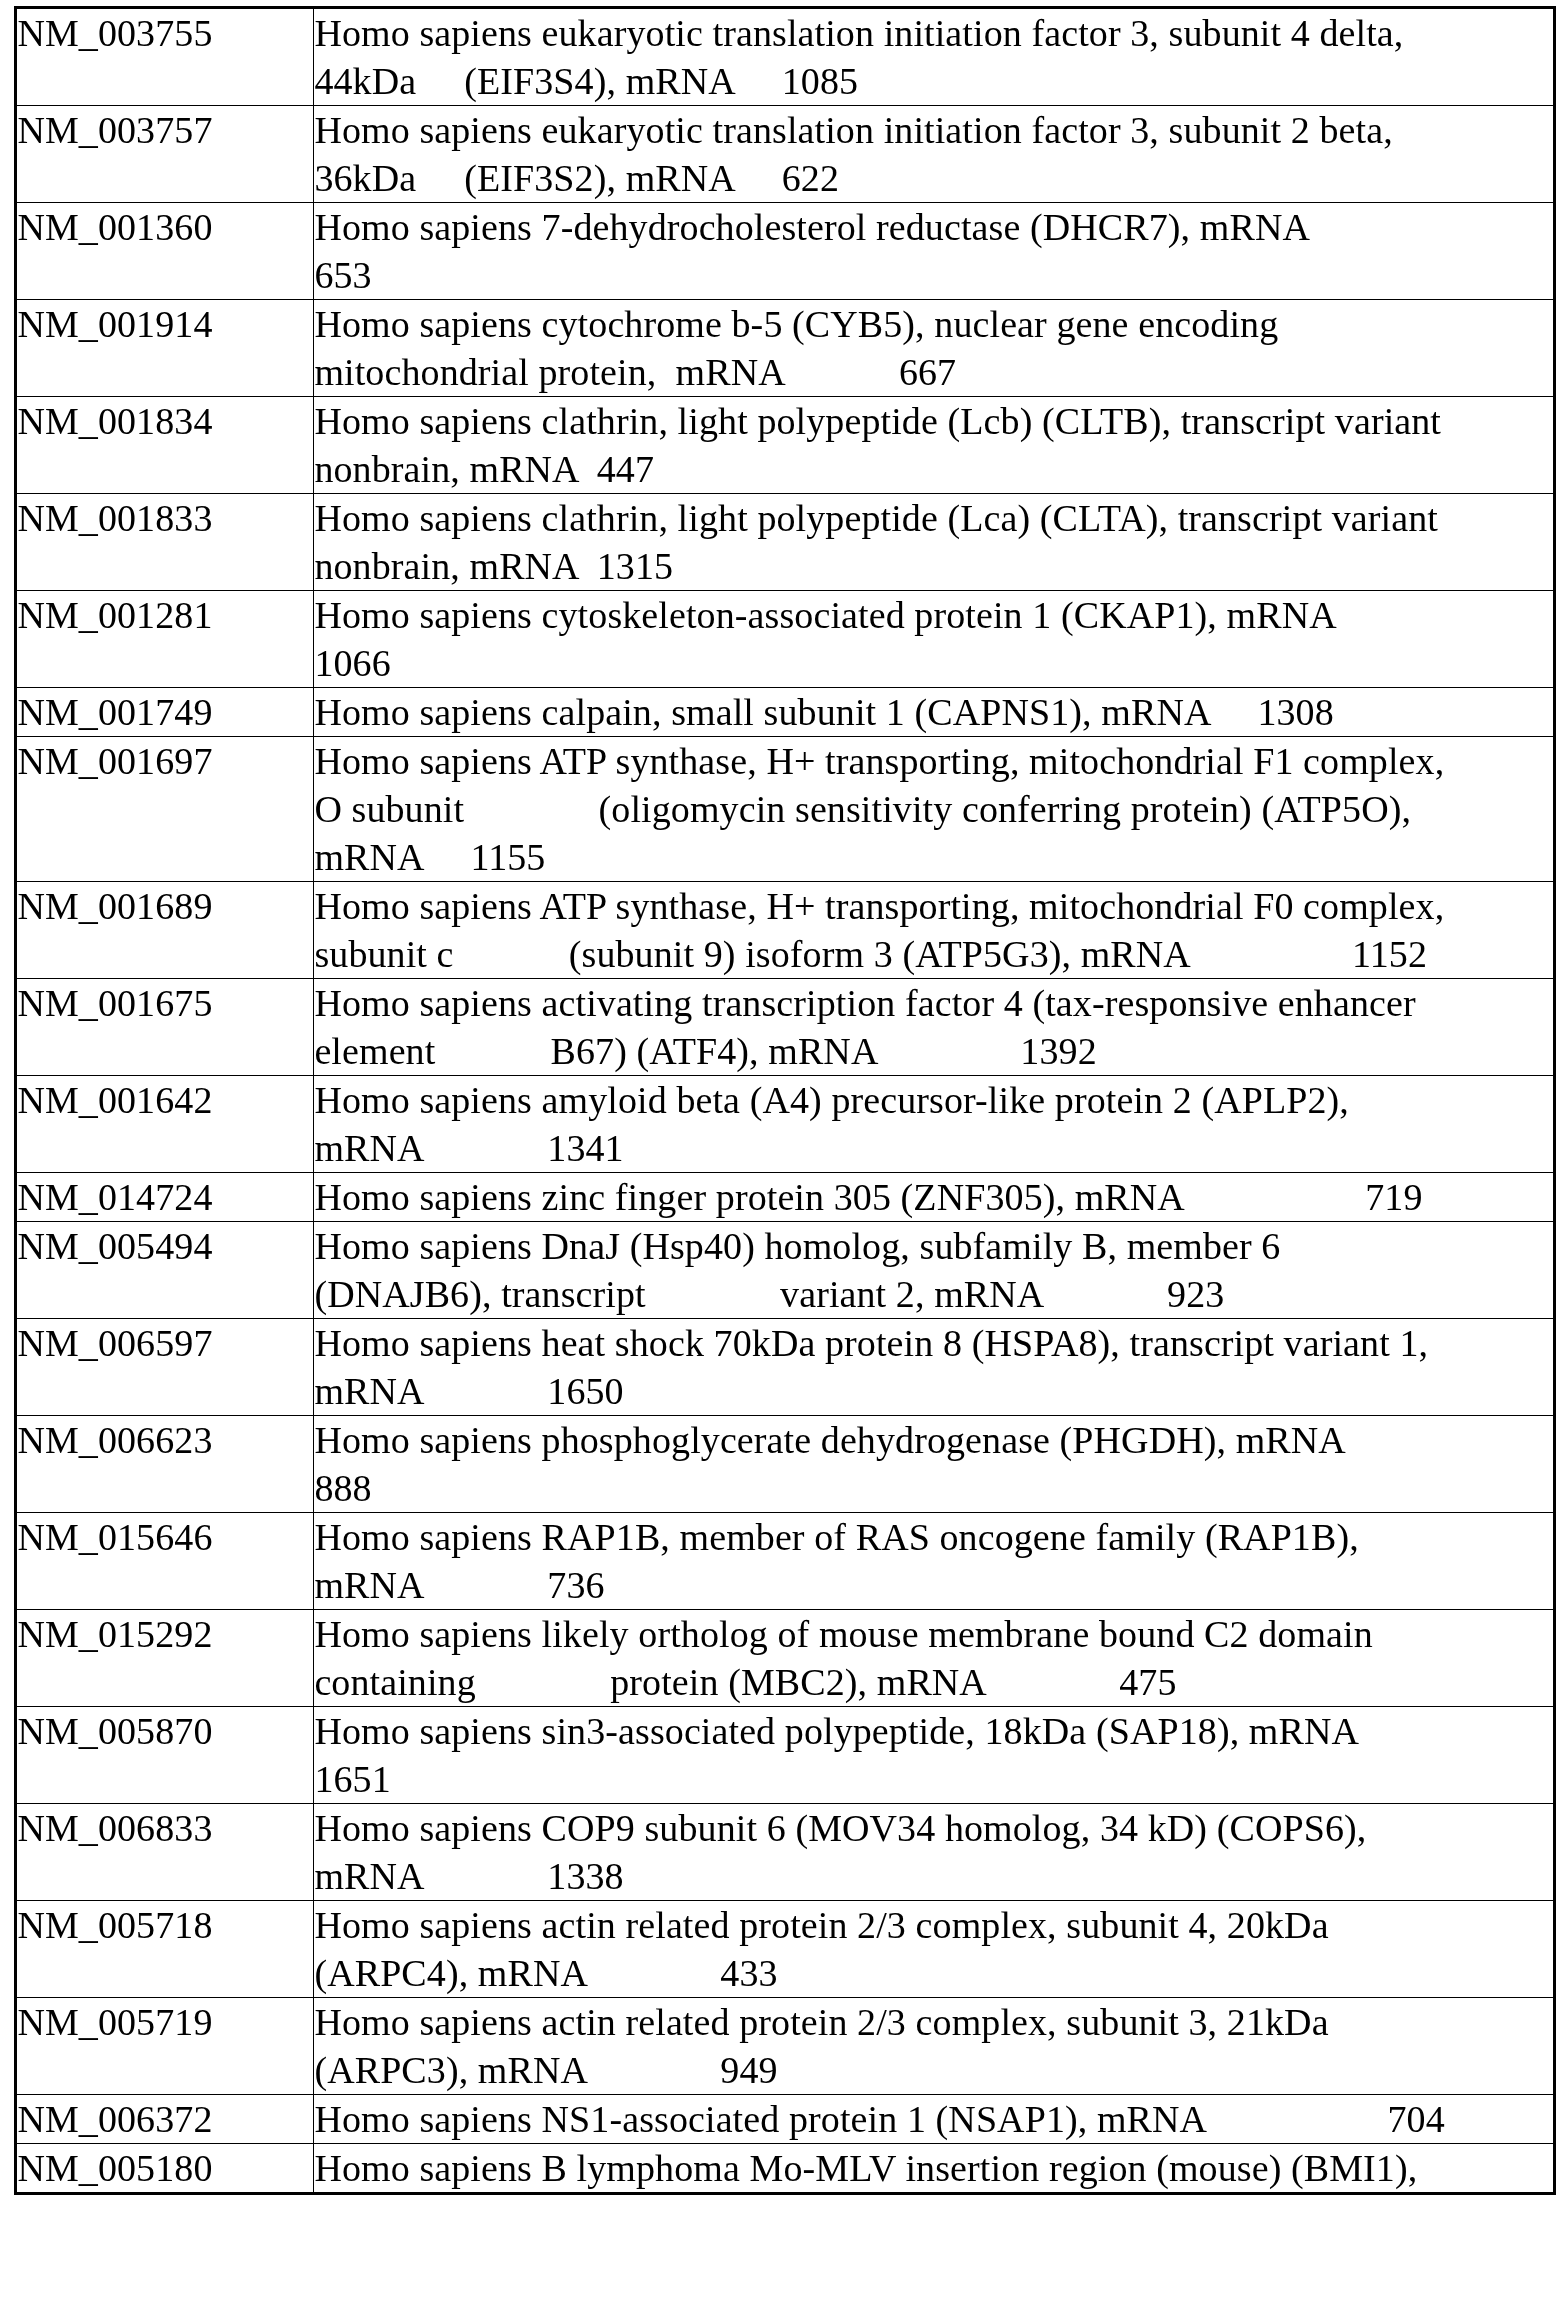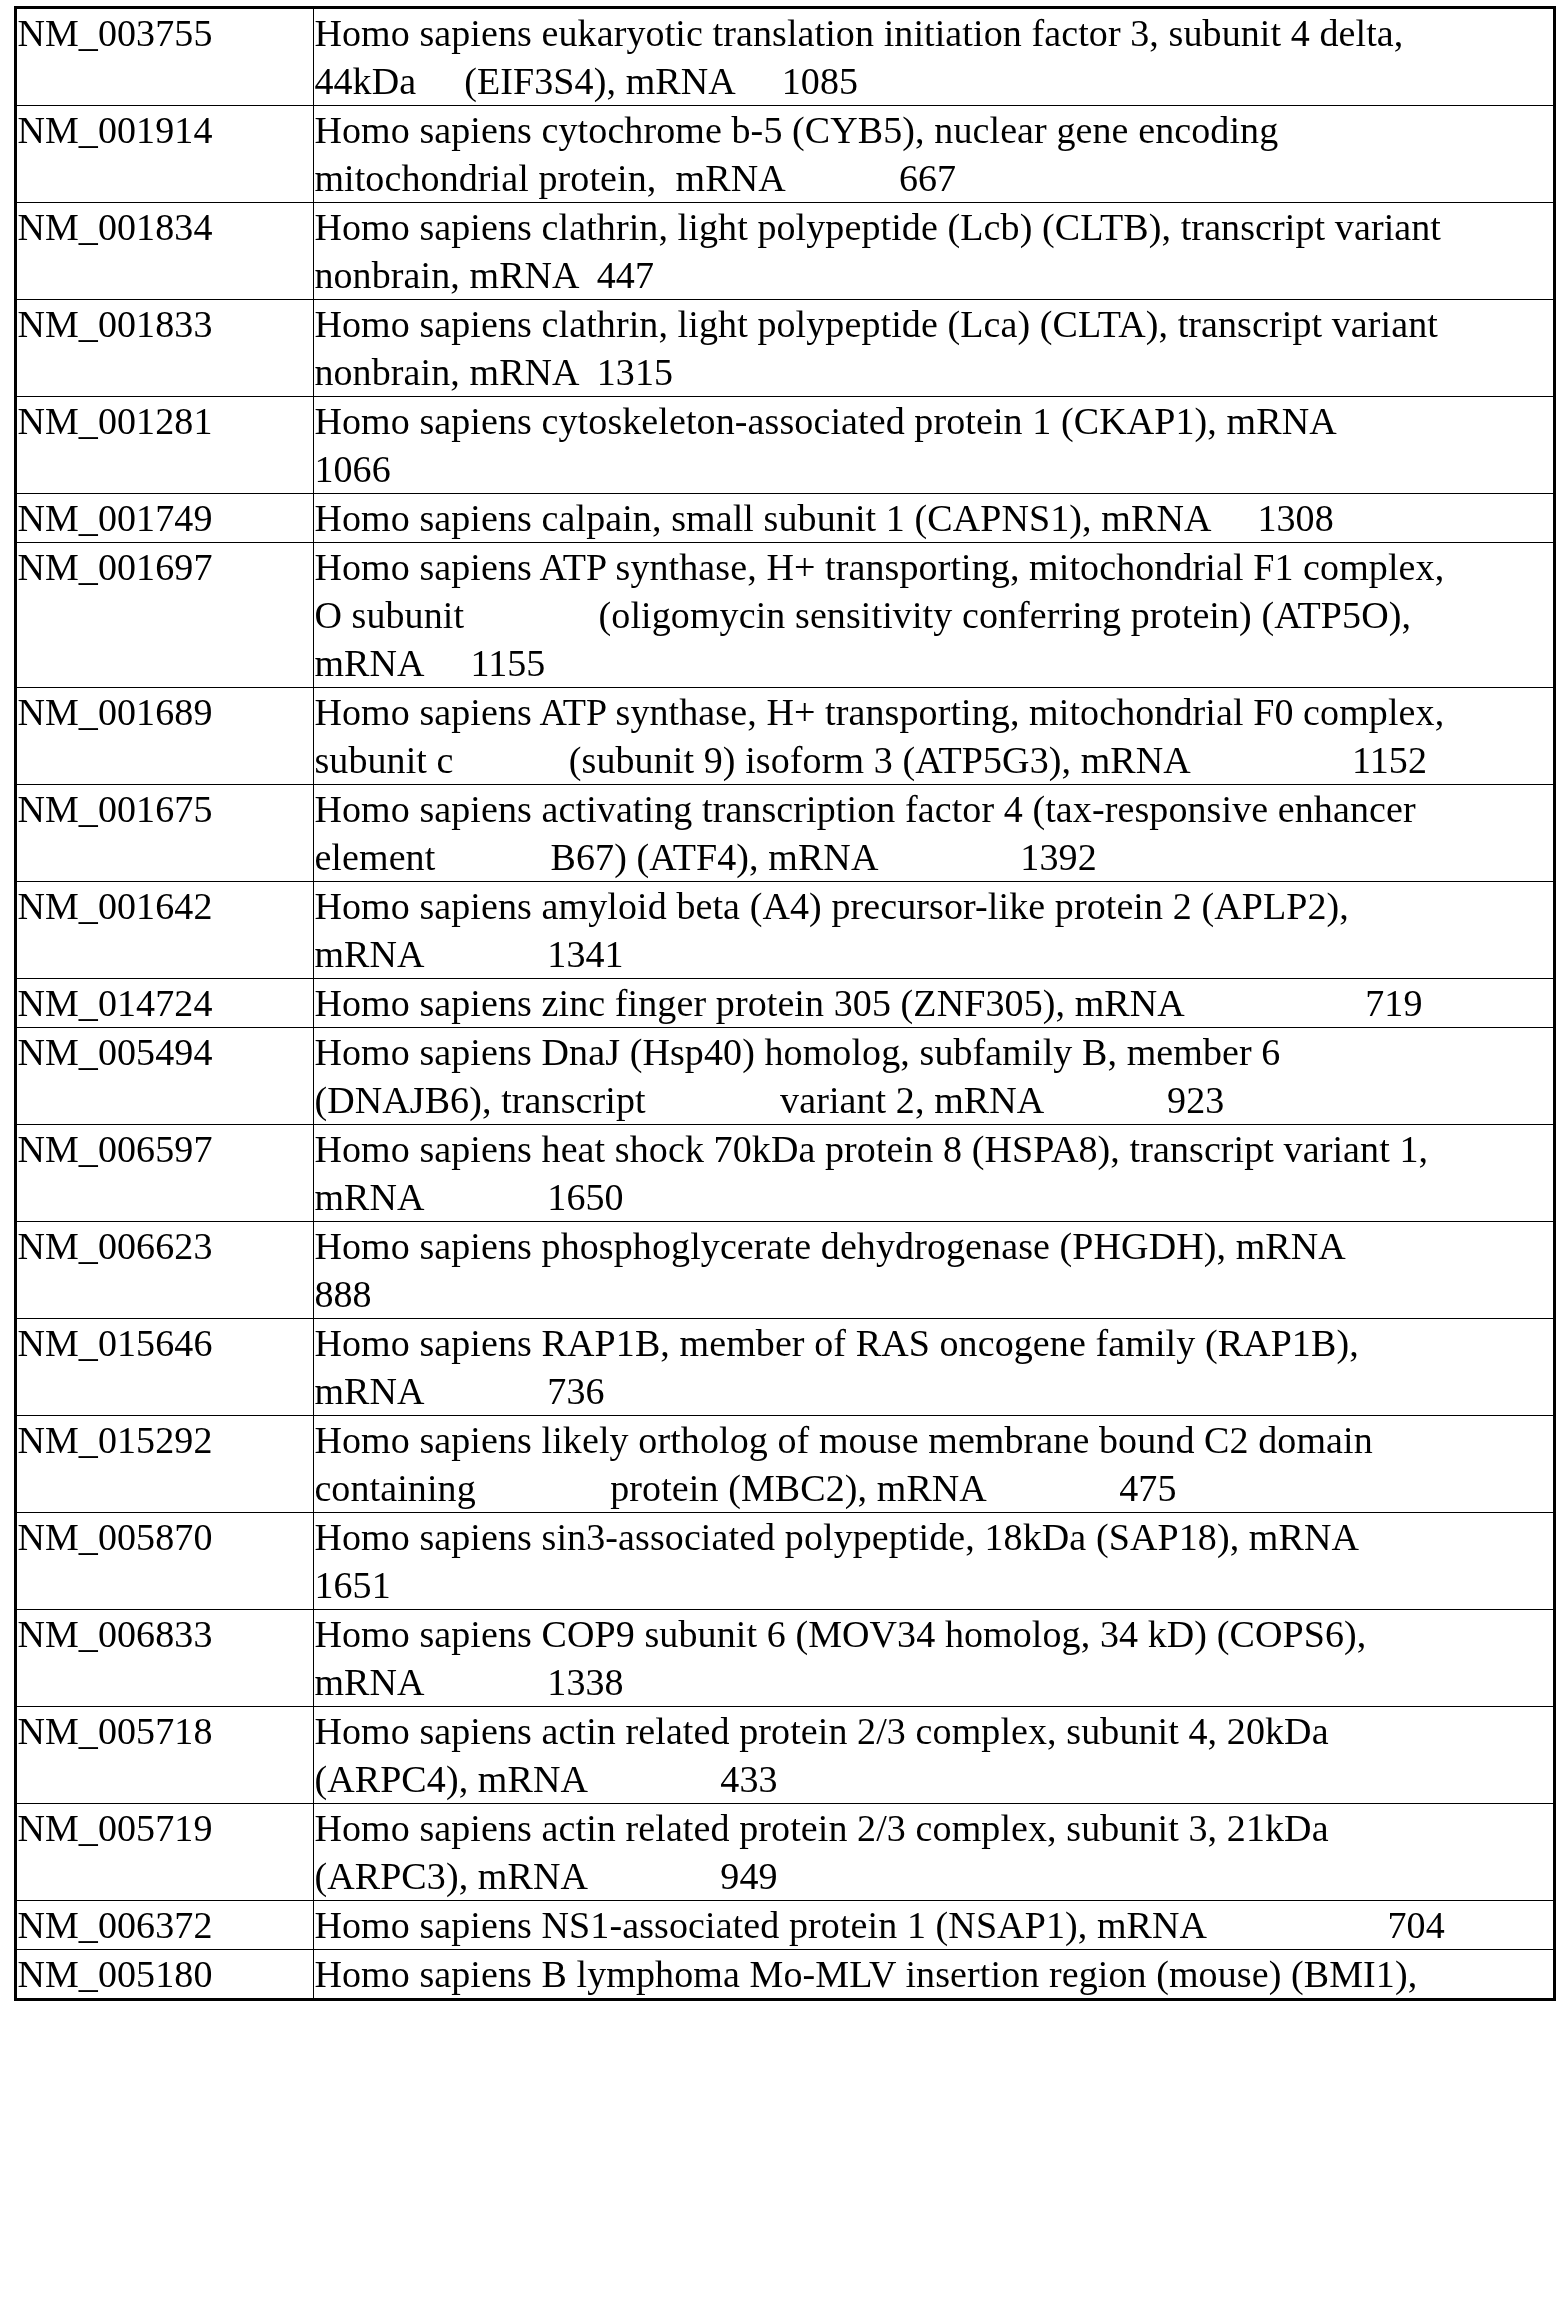--- a/index.html
+++ b/index.html
@@ -73,20 +73,34 @@
     </colgroup>
     <tbody id="table-body">
         <tr>
           <td class="acc-cell">NM_003755</td>
           <td class="desc-cell">
             <span class="desc-line">Homo sapiens eukaryotic translation initiation factor 3, subunit 4 delta,</span>
             <span class="desc-line">44kDa     (EIF3S4), mRNA     1085</span>
           </td>
         </tr>
         <tr>
+          <td class="acc-cell">NM_003757</td>
+          <td class="desc-cell">
+            <span class="desc-line">Homo sapiens eukaryotic translation initiation factor 3, subunit 2 beta,</span>
+            <span class="desc-line">36kDa     (EIF3S2), mRNA     622</span>
+          </td>
+        </tr>
+        <tr>
+          <td class="acc-cell">NM_001360</td>
+          <td class="desc-cell">
+            <span class="desc-line">Homo sapiens 7-dehydrocholesterol reductase (DHCR7), mRNA</span>
+            <span class="desc-line">653</span>
+          </td>
+        </tr>
+        <tr>
           <td class="acc-cell">NM_001914</td>
           <td class="desc-cell">
             <span class="desc-line">Homo sapiens cytochrome b-5 (CYB5), nuclear gene encoding</span>
             <span class="desc-line">mitochondrial protein,  mRNA            667</span>
           </td>
         </tr>
         <tr>
           <td class="acc-cell">NM_001834</td>
           <td class="desc-cell">
             <span class="desc-line">Homo sapiens clathrin, light polypeptide (Lcb) (CLTB), transcript variant</span>

